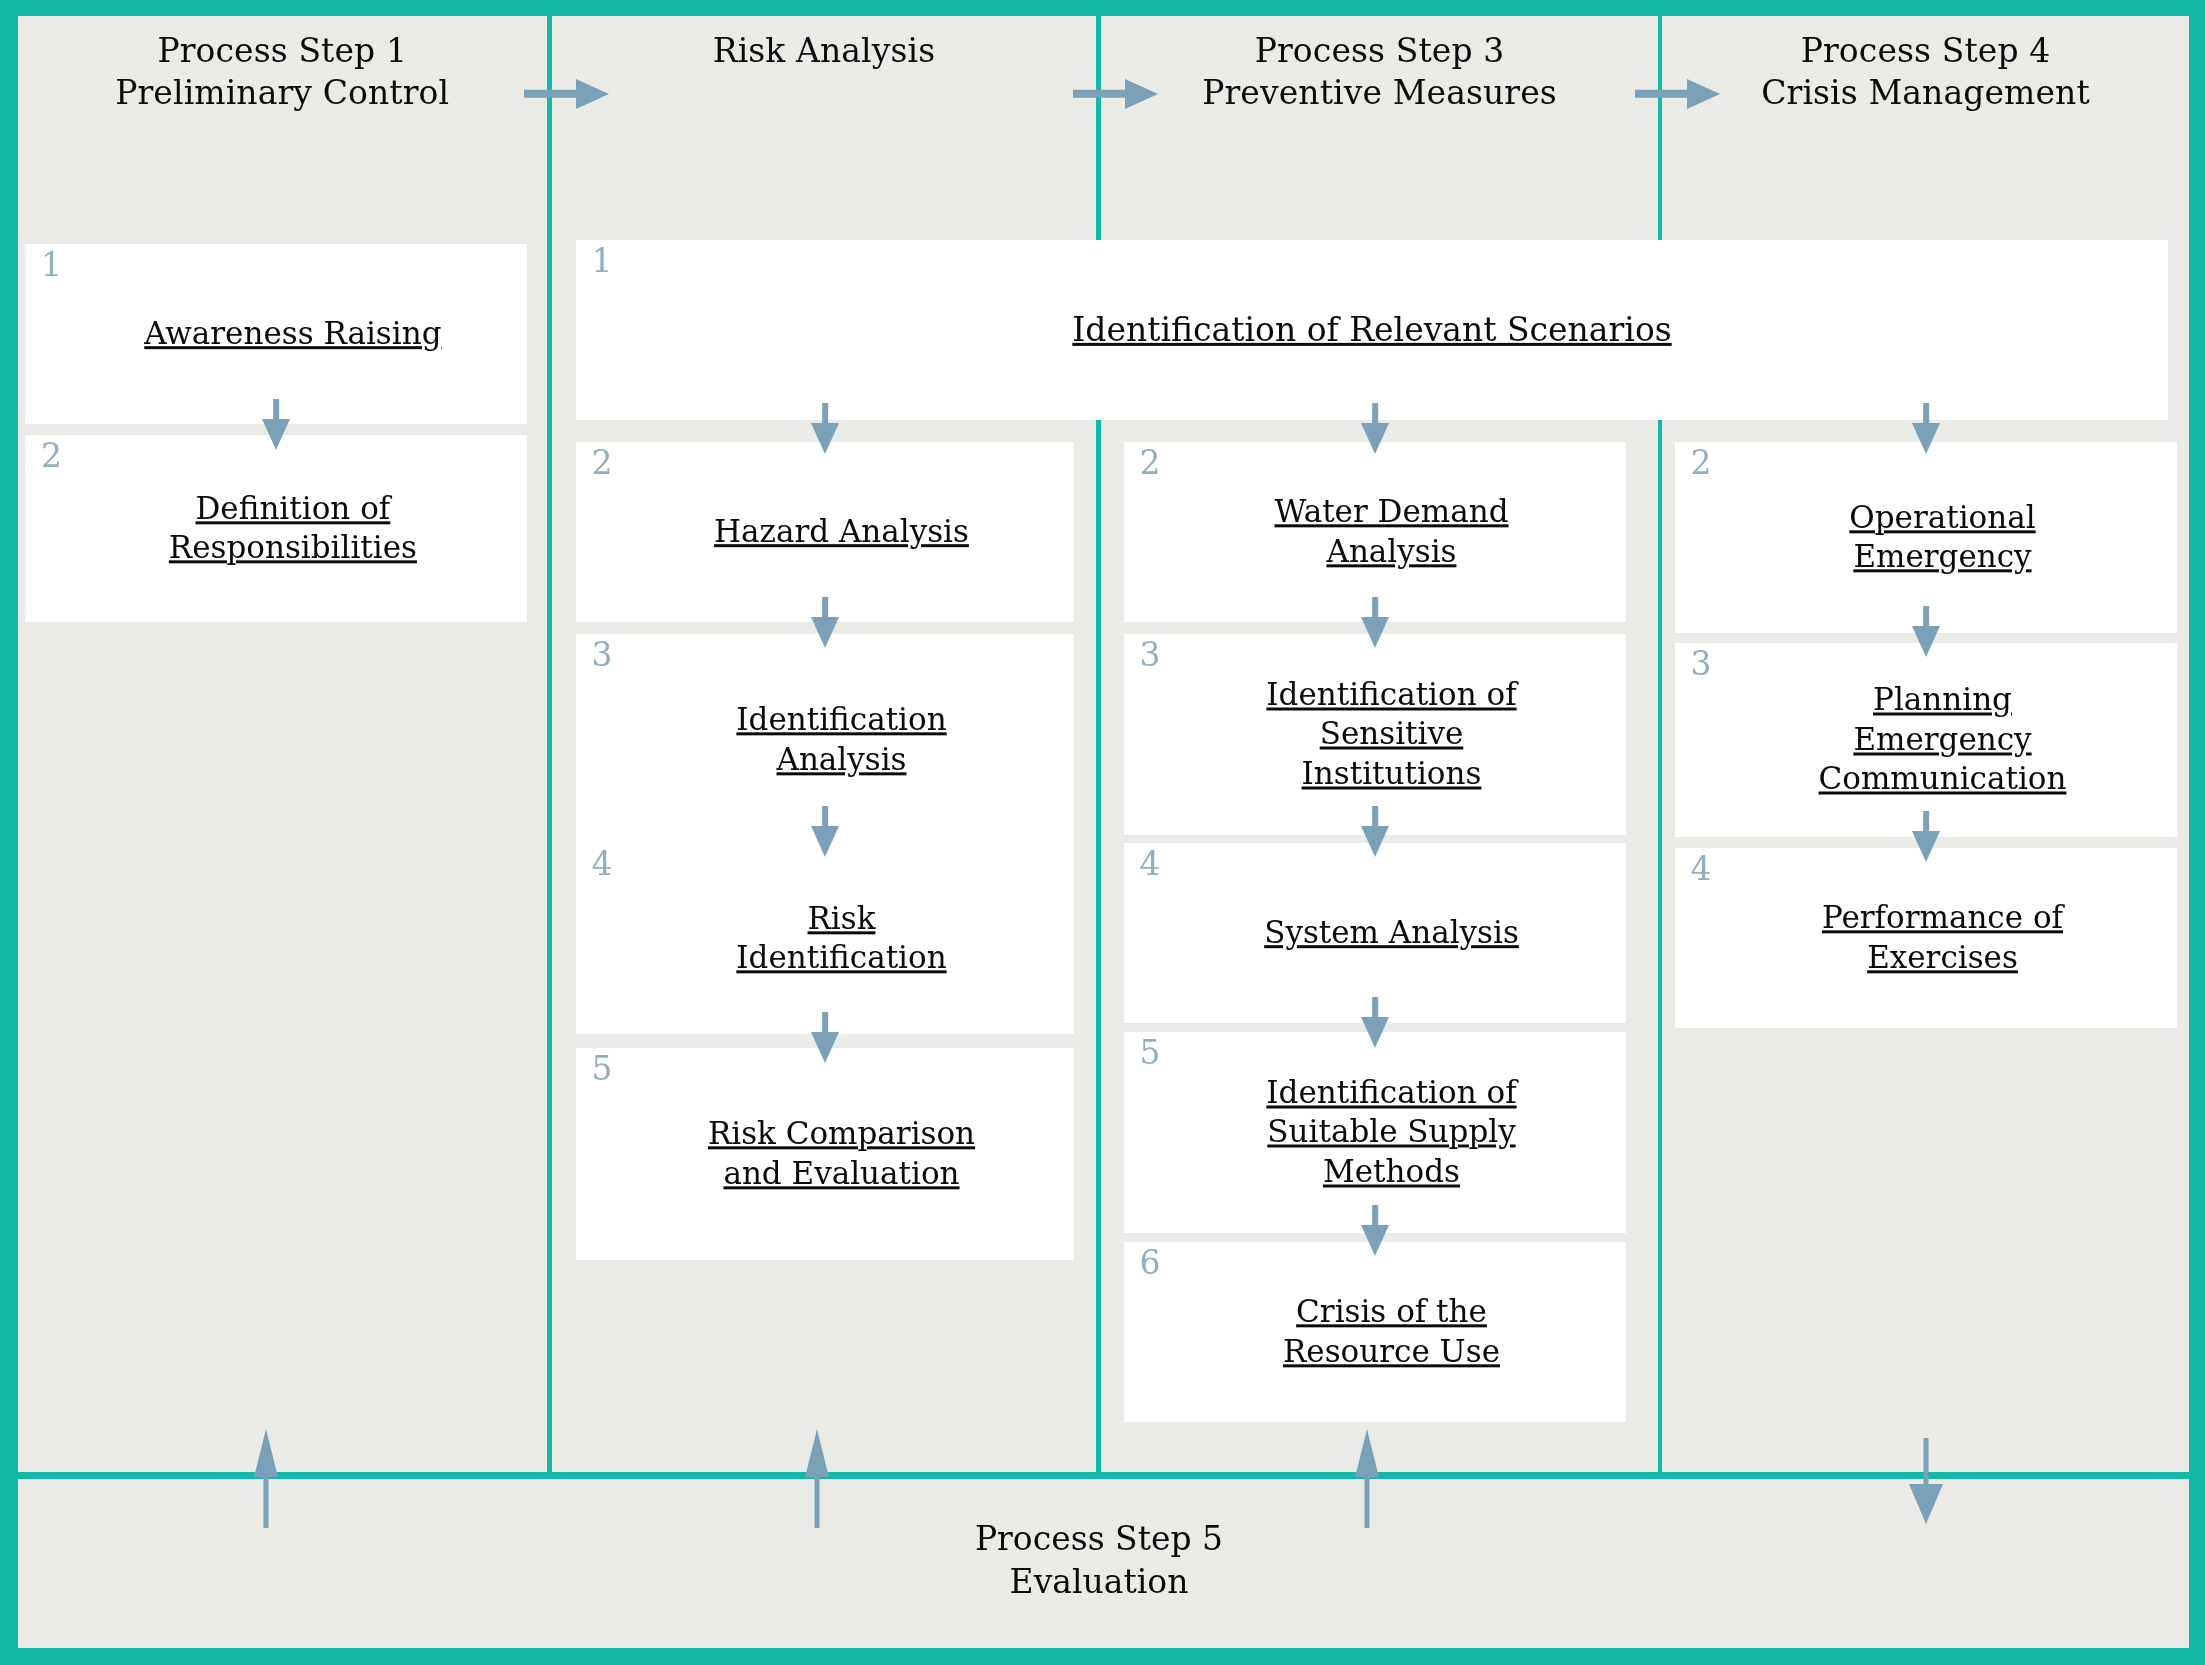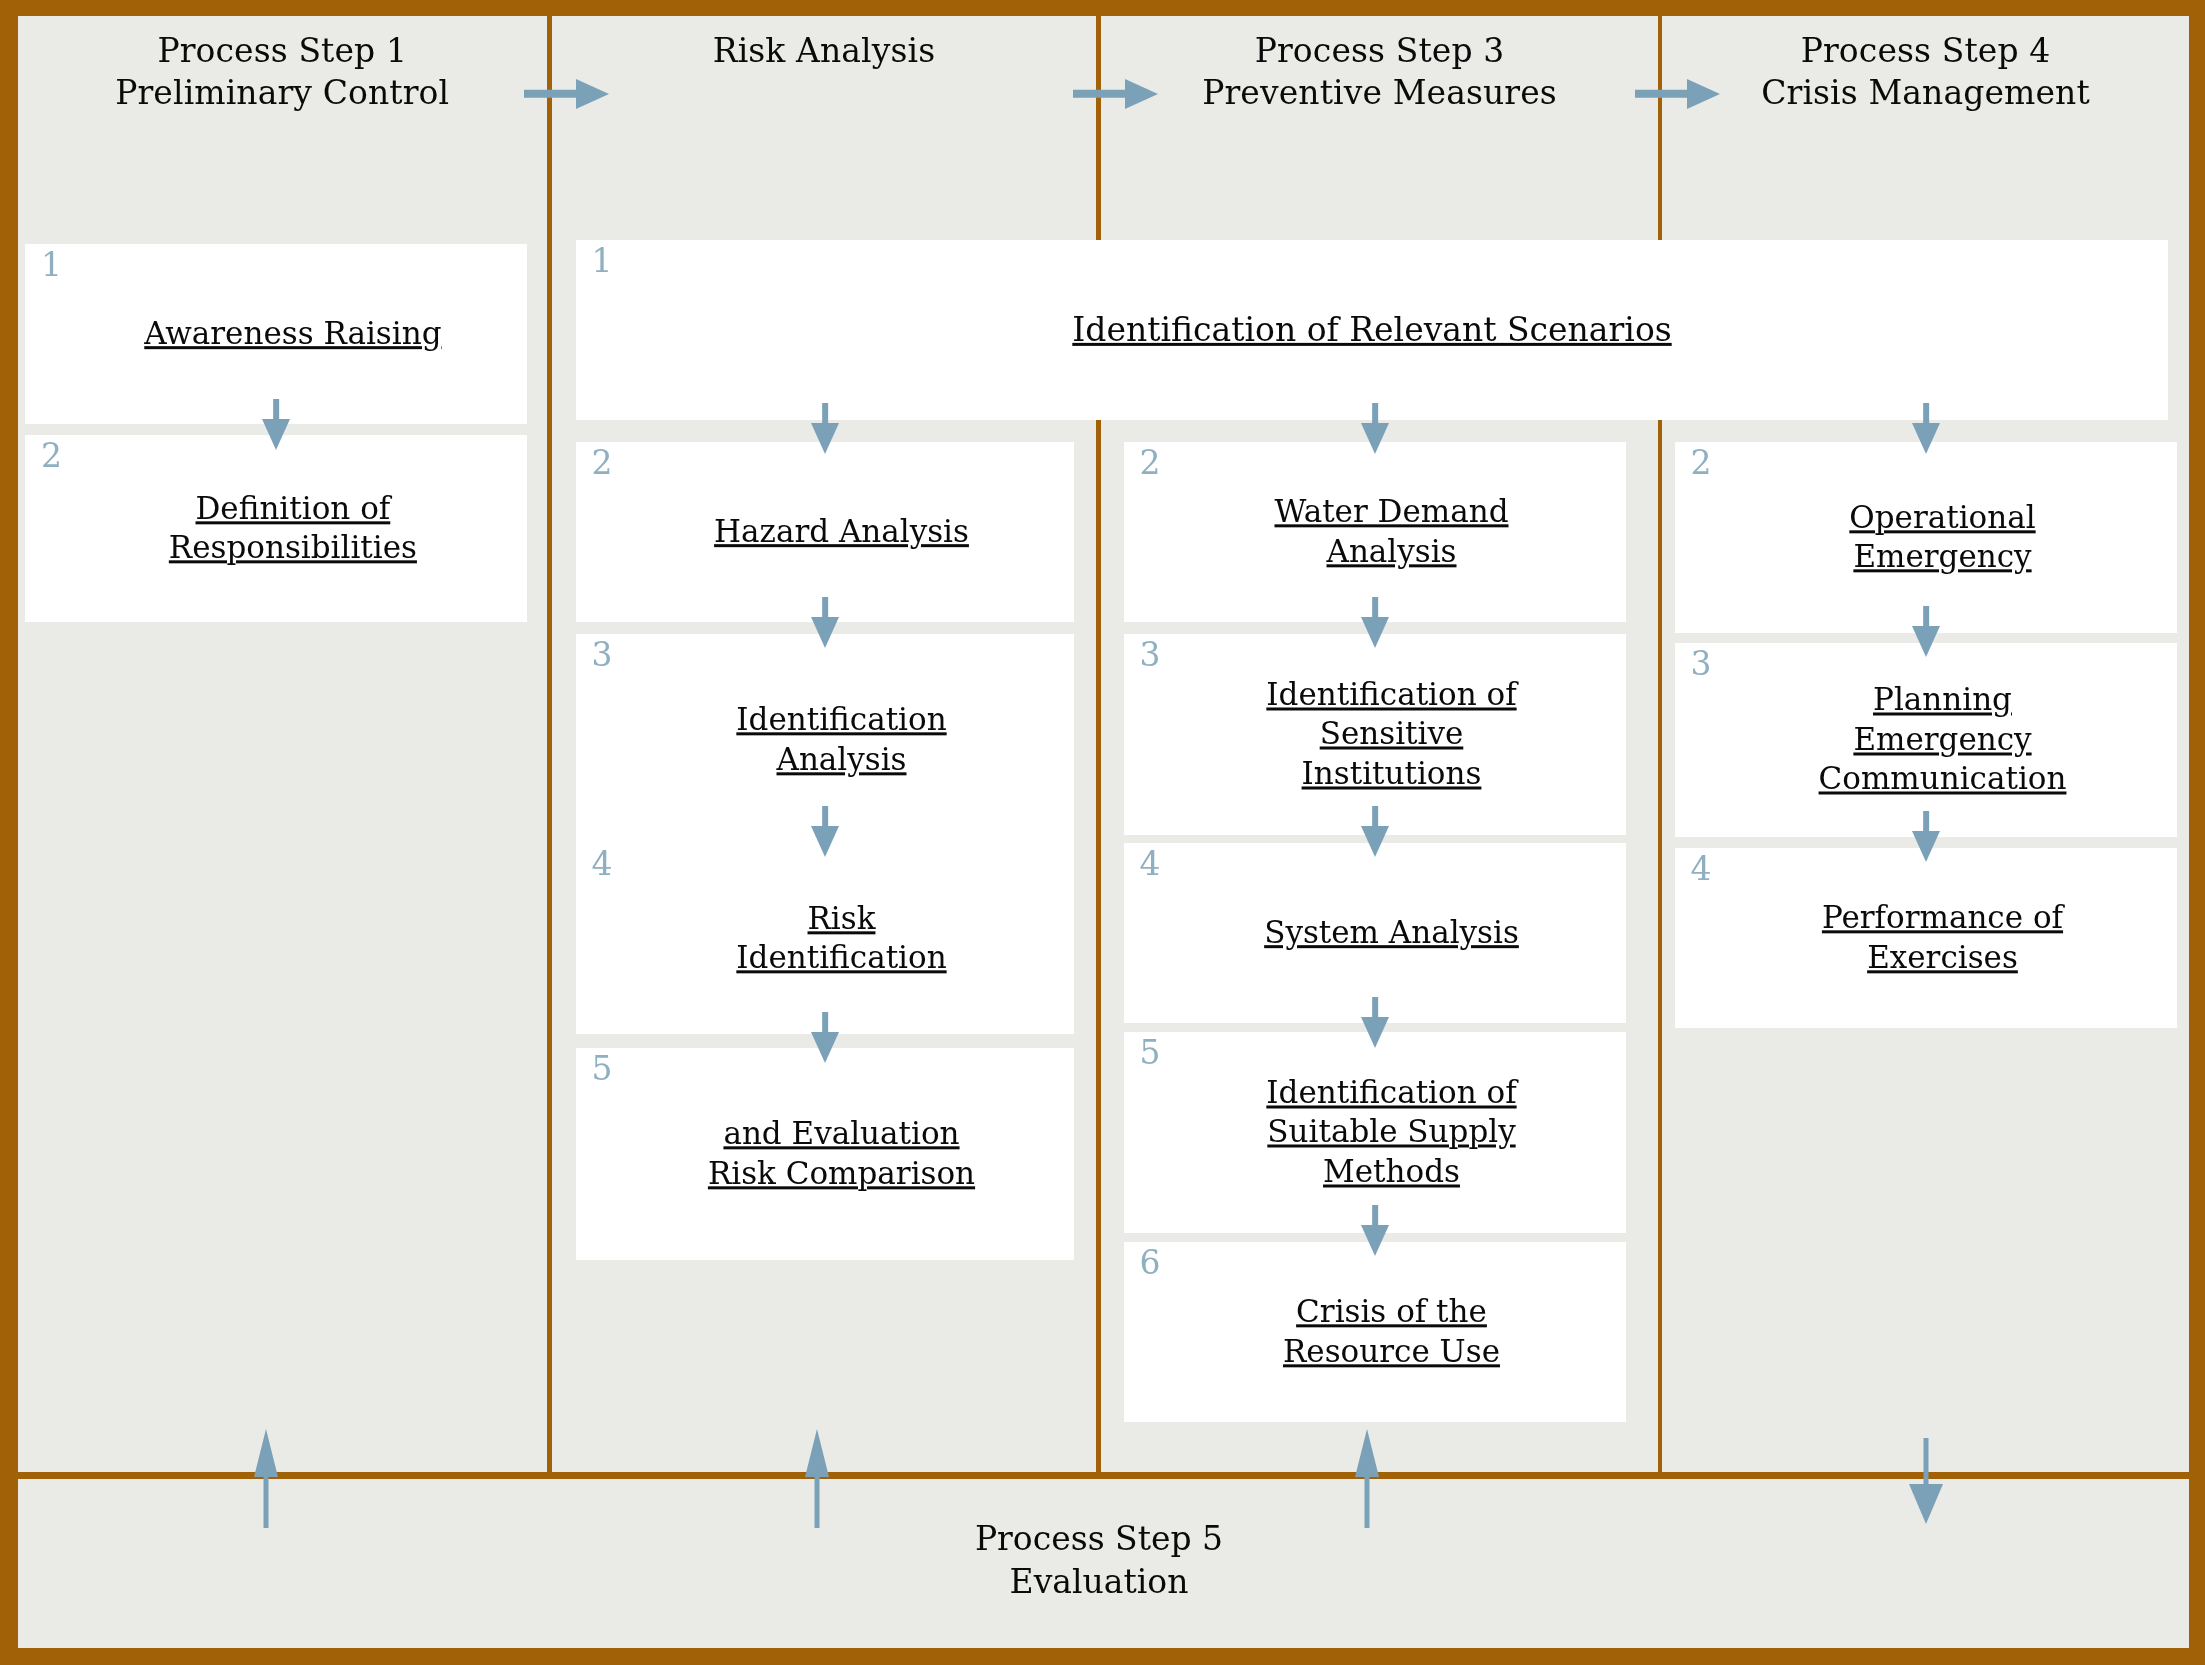--- a/index.html
+++ b/index.html
@@ -1,21 +1,21 @@
 <!DOCTYPE html>
 <html style="font-size:11.3px"><head>
 <meta charset="utf-8">
 <style>
   html,body{margin:0;padding:0;background:#ffffff;}
   body{font-family:"DejaVu Serif","Liberation Serif",serif;}
 
   #stage{
     position:relative;
     width:2205px;height:1666px;
-    background:#a16207;
+    background:#14b8a6;
     overflow:hidden;
   }
 
   
   .col-strip{
     position:absolute;
     background:#eaeae6;
     top:15.5px;
   }
   #strip1{left:17.7px;  width:529px;  height:1456px;}
@@ -228,22 +228,22 @@
   <div class="box" style="left:576px;top:843px;width:498px;height:191px;">
     <span class="num">4</span>
     <div class="txt">
       <span class="ln">Risk</span>
       <span class="ln">Identification</span>
     </div>
   </div>
   <div class="box" style="left:576px;top:1048px;width:498px;height:212px;">
     <span class="num">5</span>
     <div class="txt">
+      <span class="ln">Risk Comparison</span>
       <span class="ln">and Evaluation</span>
-      <span class="ln">Risk Comparison</span>
     </div>
   </div>
 
   <div class="box" style="left:1124px;top:442px;width:502px;height:180px;">
     <span class="num">2</span>
     <div class="txt">
       <span class="ln">Water Demand</span>
       <span class="ln">Analysis</span>
     </div>
   </div>

